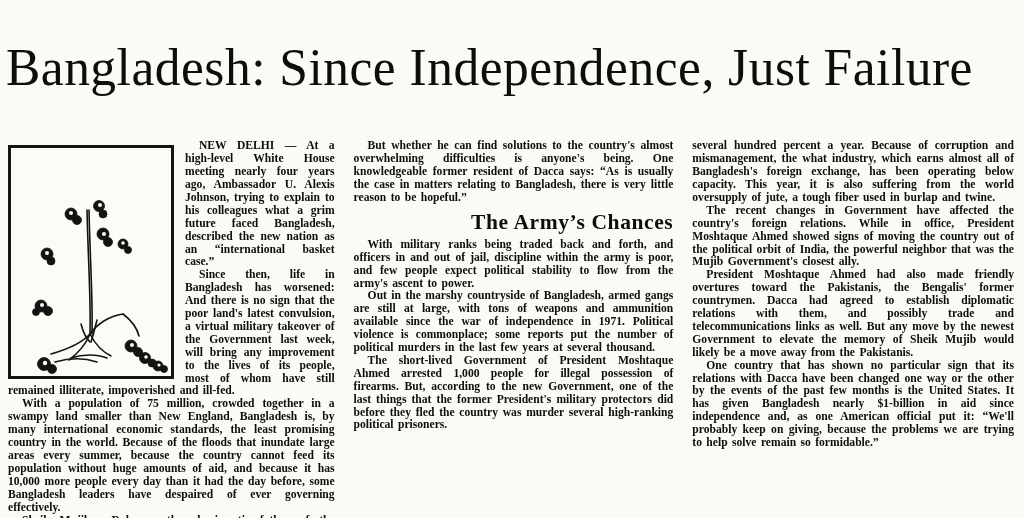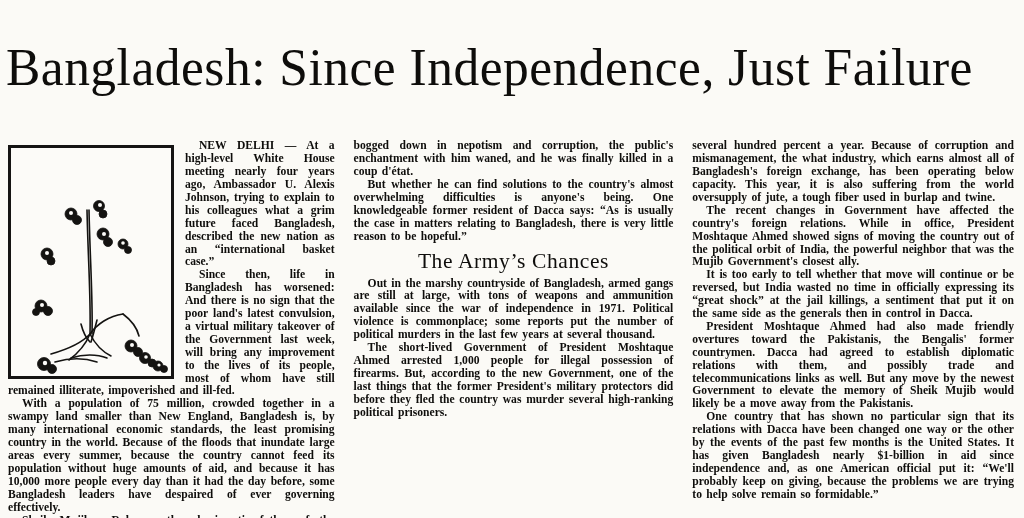--- a/index.html
+++ b/index.html
@@ -51,24 +51,24 @@
     float: left;
     width: 160px;
     height: 228px;
     border: 3px solid #151413;
     background: #fcfbf8;
     margin: 5px 11px 3px 0;
   }
   .illo-box svg { display: block; width: 100%; height: 100%; }
   .subheading {
     font-size: 21.5px;
-    font-weight: normal;
+    font-weight: bold;
     letter-spacing: 0.6px;
     margin: 5px 0 4px 0;
-    text-align: center;
+    text-align: right;
     text-indent: 0;
   }
 </style>
 </head>
 <body>
 
 <div class="page">
 
   <h1 class="headline" style="transform: scaleX(0.990234);">Bangladesh: Since Independence, Just Failure</h1>
 
@@ -132,31 +132,30 @@
           </g>
         </svg>
       </div>
       <p class="body-par indent">NEW DELHI — At a high-level White House meeting nearly four years ago, Ambassador U. Alexis Johnson, trying to explain to his colleagues what a grim future faced Bangladesh, described the new nation as an “international basket case.”</p>
       <p class="body-par indent">Since then, life in Bangladesh has worsened: And there is no sign that the poor land's latest convulsion, a virtual military takeover of the Government last week, will bring any improvement to the lives of its people, most of whom have still remained illiterate, impoverished and ill-fed.</p>
       <p class="body-par indent">With a population of 75 million, crowded together in a swampy land smaller than New England, Bangladesh is, by many international economic standards, the least promising country in the world. Because of the floods that inundate large areas every summer, because the country cannot feed its population without huge amounts of aid, and because it has 10,000 more people every day than it had the day before, some Bangladesh leaders have despaired of ever governing effectively.</p>
       <p class="body-par indent">Sheik Mujibur Rahman, the charismatic father of the nation, tried, with less and less success. As his regime</p>
     </div>
 
     <div class="col col2">
-      <p class="body-par">bogged down in nepotism and corruption, the public's enchantment with him waned, and he was finally killed in a coup d'état.</p>
       <p class="body-par indent">But whether he can find solutions to the country's almost overwhelming difficulties is anyone's being. One knowledgeable former resident of Dacca says: “As is usually the case in matters relating to Bangladesh, there is very little reason to be hopeful.”</p>
       <h2 class="subheading">The Army’s Chances</h2>
+      <p class="body-par indent">With military ranks being traded back and forth, and officers in and out of jail, discipline within the army is poor, and few people expect political stability to flow from the army's ascent to power.</p>
       <p class="body-par indent">Out in the marshy countryside of Bangladesh, armed gangs are still at large, with tons of weapons and ammunition available since the war of independence in 1971. Political violence is commonplace; some reports put the number of political murders in the last few years at several thousand.</p>
       <p class="body-par indent">The short-lived Government of President Moshtaque Ahmed arrested 1,000 people for illegal possession of firearms. But, according to the new Government, one of the last things that the former President's military protectors did before they fled the country was murder several high-ranking political prisoners.</p>
 
     </div>
 
     <div class="col col3">
       <p class="body-par">several hundred percent a year. Because of corruption and mismanagement, the what industry, which earns almost all of Bangladesh's foreign exchange, has been operating below capacity. This year, it is also suffering from the world oversupply of jute, a tough fiber used in burlap and twine.</p>
       <p class="body-par indent">The recent changes in Government have affected the country's foreign relations. While in office, President Moshtaque Ahmed showed signs of moving the country out of the political orbit of India, the powerful neighbor that was the Mujib Government's closest ally.</p>
-      <p class="body-par indent">It is too early to tell whether that move will continue or be reversed, but India wasted no time in officially expressing its “great shock” at the jail killings, a sentiment that put it on the same side as the generals then in control in Dacca.</p>
       <p class="body-par indent">President Moshtaque Ahmed had also made friendly overtures toward the Pakistanis, the Bengalis' former countrymen. Dacca had agreed to establish diplomatic relations with them, and possibly trade and telecommunications links as well. But any move by the newest Government to elevate the memory of Sheik Mujib would likely be a move away from the Pakistanis.</p>
       <p class="body-par indent">One country that has shown no particular sign that its relations with Dacca have been changed one way or the other by the events of the past few months is the United States. It has given Bangladesh nearly $1-billion in aid since independence and, as one American official put it: “We'll probably keep on giving, because the problems we are trying to help solve remain so formidable.”</p>
 
     </div>
 
   </div>
 </div>
 
 </body></html>

